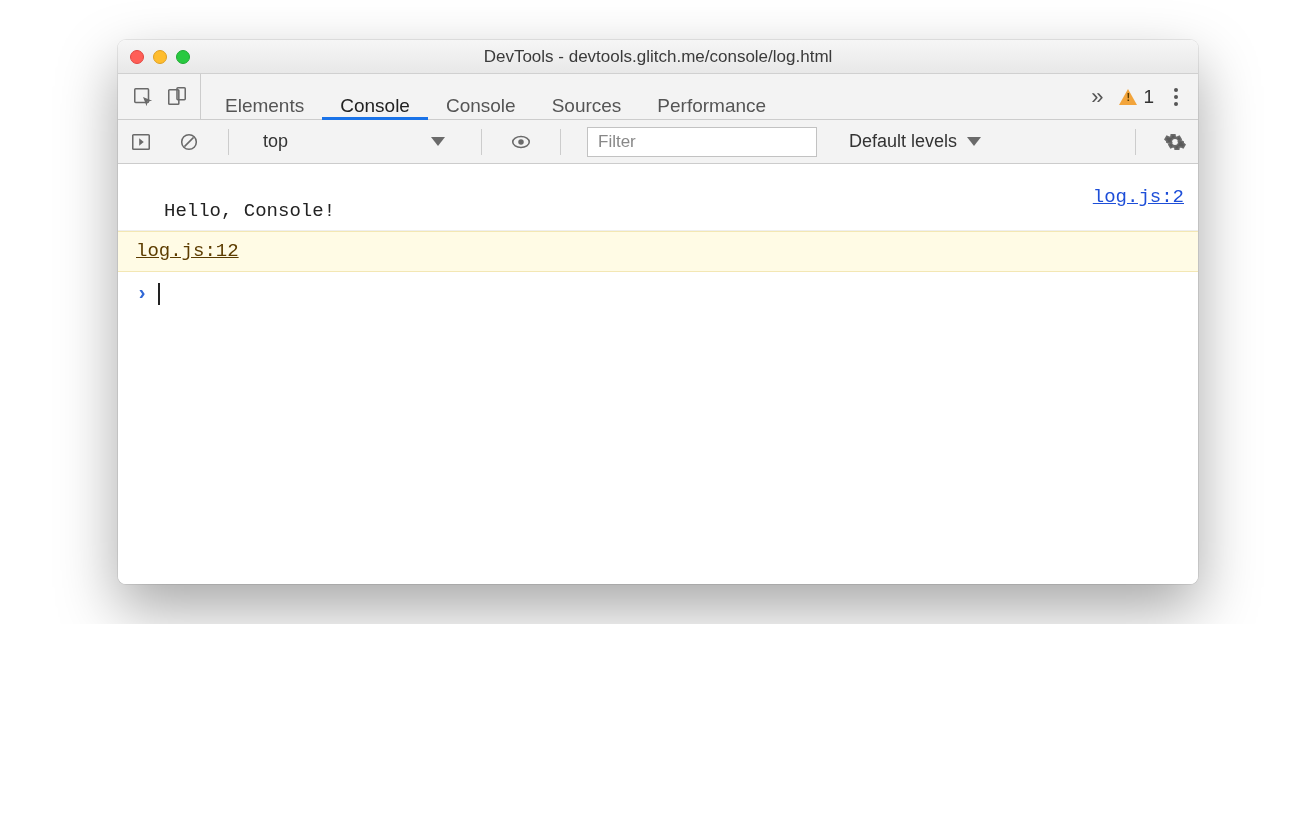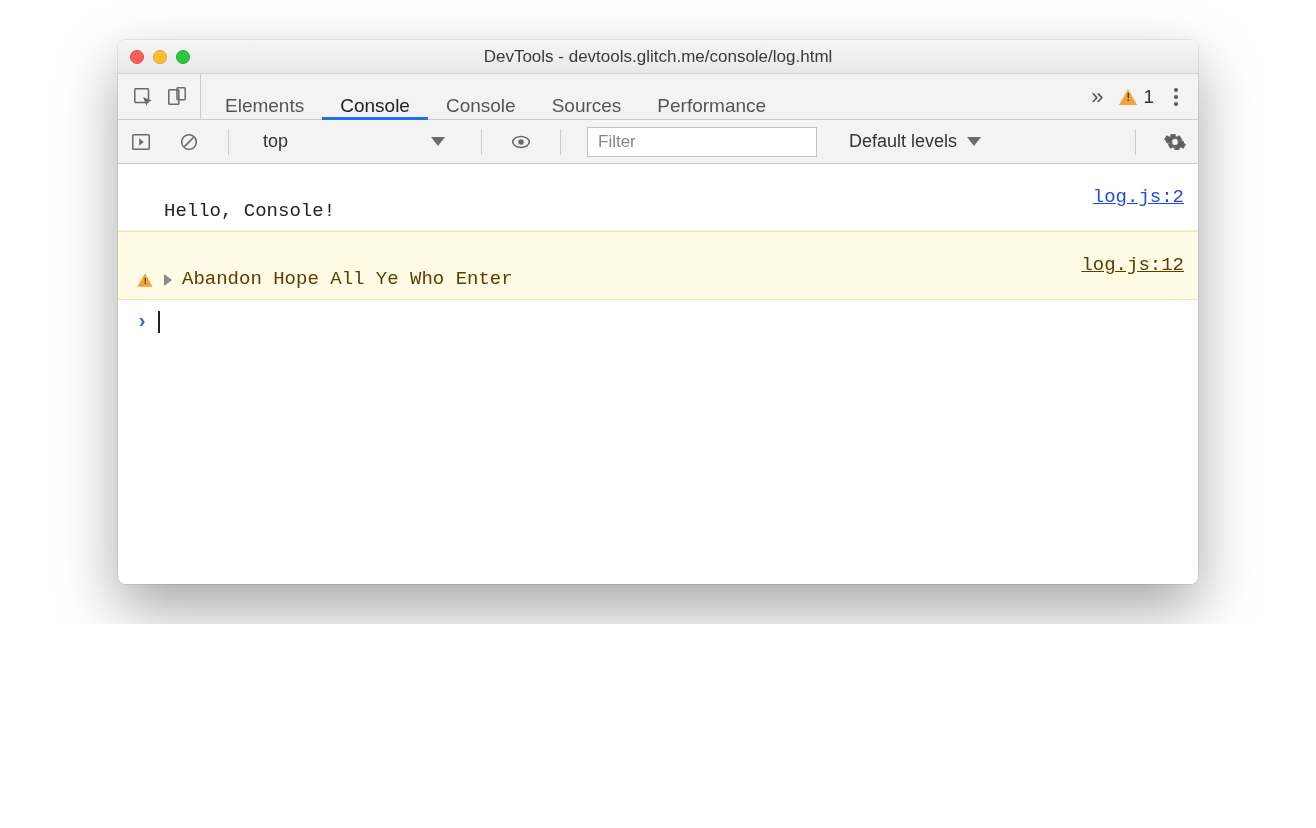--- a/index.html
+++ b/index.html
@@ -220,25 +220,20 @@
   </div>
 
   <div class="console">
     <div class="row info">
       <div class="left">
         <span class="msg">Hello, Console!</span>
       </div>
       <span class="src">log.js:2</span>
     </div>
     <div class="row warn">
-      <div class="left">
-        <div class="warn-tri" style="transform:scale(0.85)"></div>
-        <div class="chev-right"></div>
-        <span class="msg">Abandon Hope All Ye Who Enter</span>
-      </div>
       <span class="src">log.js:12</span>
     </div>
     <div class="prompt-row">
       <span class="prompt">›</span>
       <div class="cursor"></div>
     </div>
   </div>
 
 </div>
 

